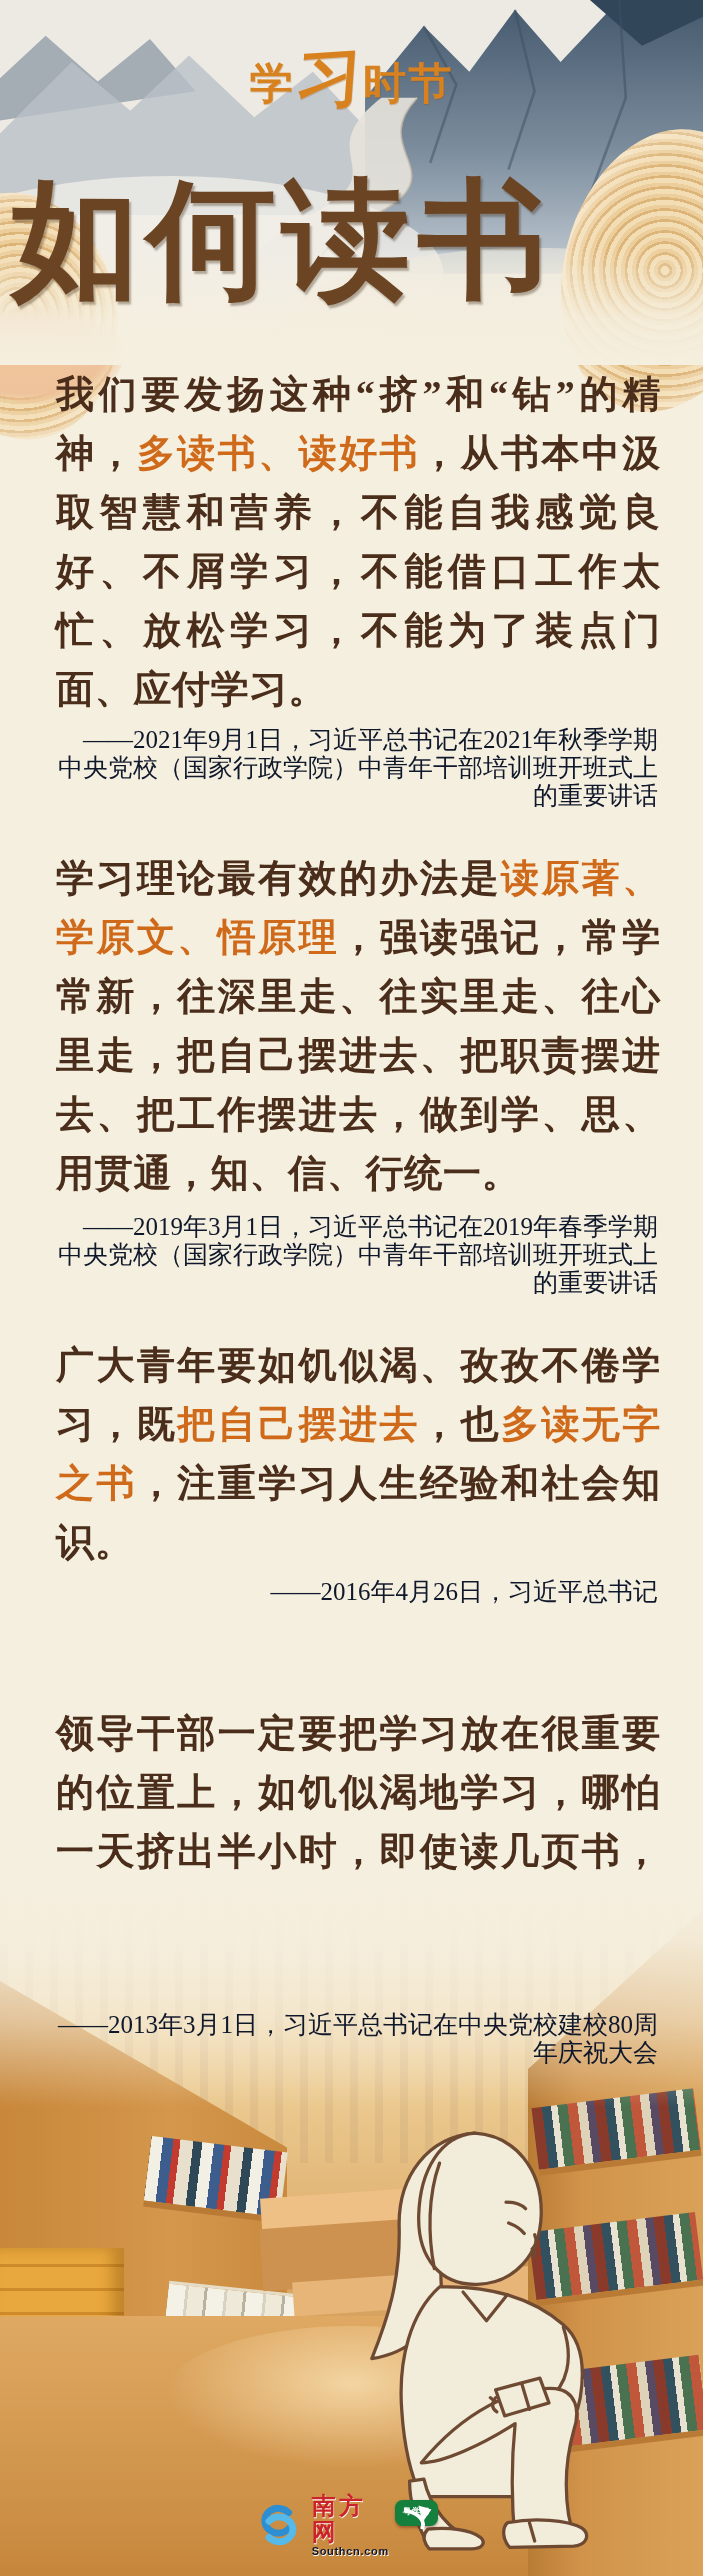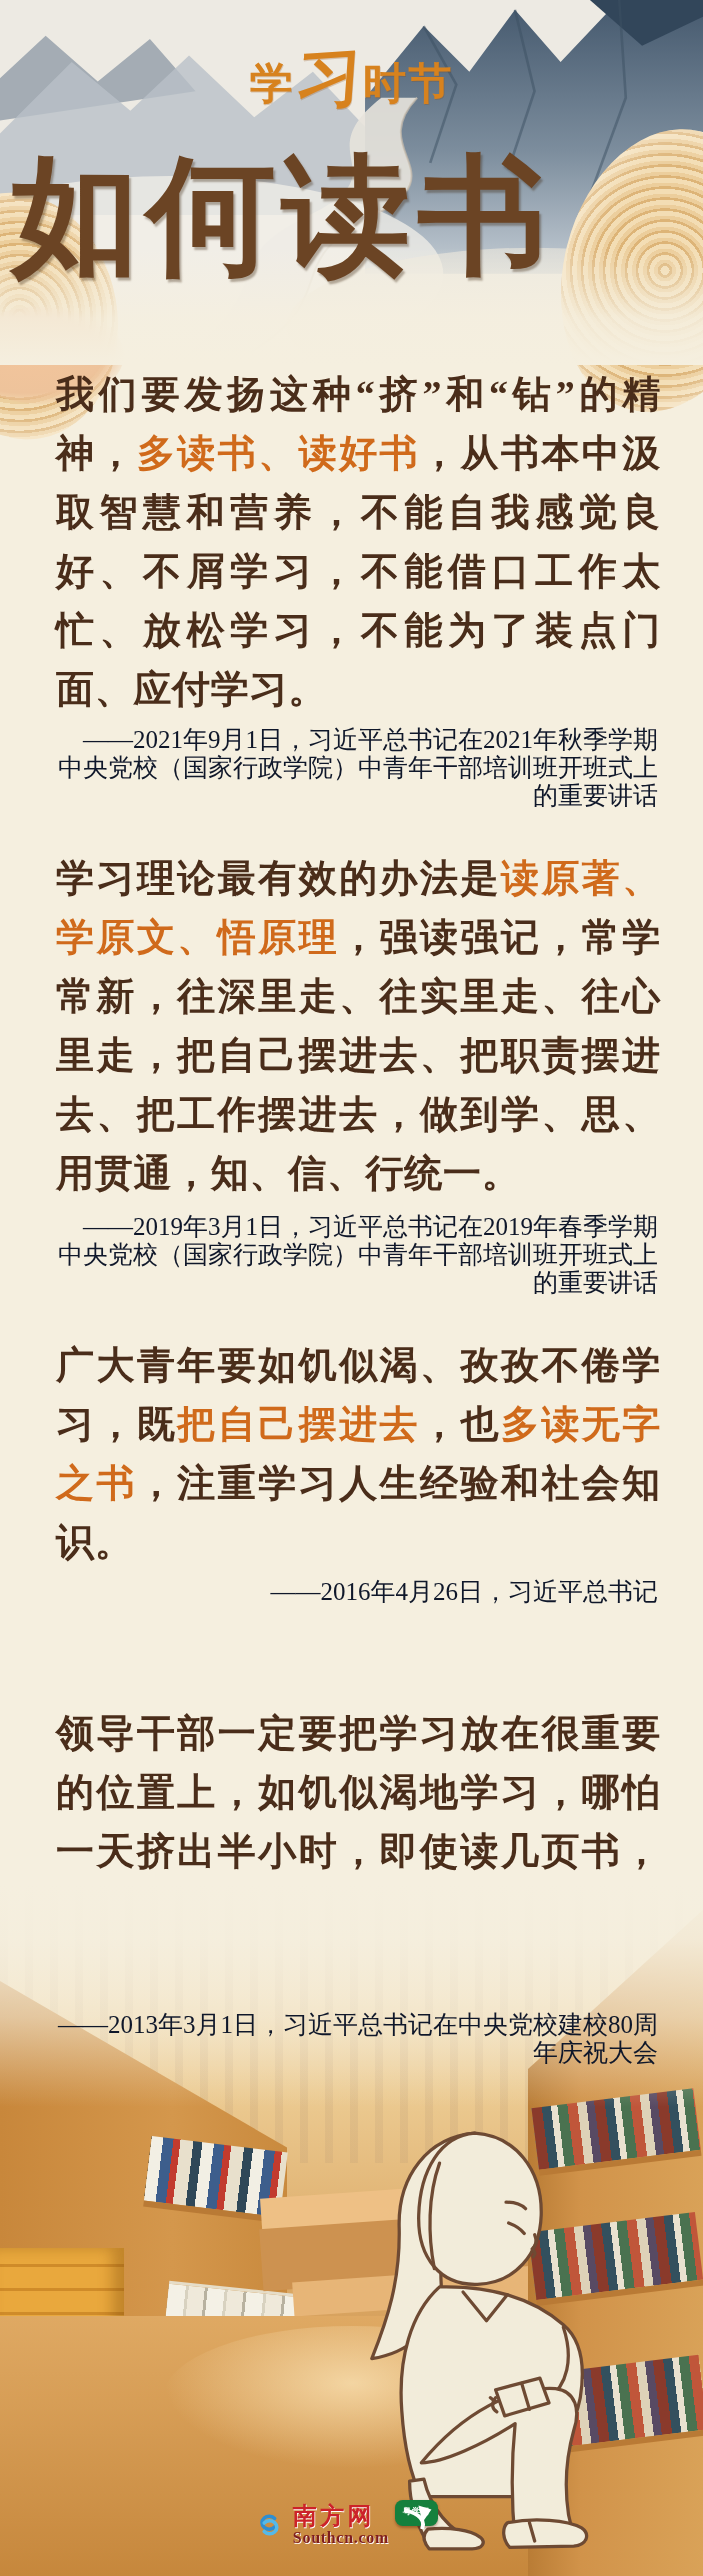--- a/index.html
+++ b/index.html
@@ -18,21 +18,21 @@
   .swirl-peach{left:-39px;top:306px;width:163px;height:98px;border-radius:50%;
     background:radial-gradient(ellipse at 40% 50%,#f2c59c 0%,#eec39b 55%,rgba(238,195,155,0) 75%);}
 
   
   .brand{position:absolute;top:34px;left:0;width:704px;text-align:center;
     color:#d7821e;font-weight:bold;font-family:"Liberation Sans",sans-serif;
     text-shadow:0.7px 1.3px 0 rgba(140,70,10,.25);}
   .brand .b1,.brand .b3{font-size:43px;letter-spacing:2.6px;vertical-align:middle;}
   .brand .b2{font-size:65px;display:inline-block;transform:skewX(-8deg) rotate(-4deg);
     vertical-align:middle;margin:0 1.3px 11.7px 1.3px;}
-  .page-title{position:absolute;top:130px;left:0;width:564px;text-align:center;
+  .page-title{position:absolute;top:154px;left:0;width:564px;text-align:center;
     font-size:129px;font-weight:bold;letter-spacing:6.5px;color:#6b4424;
     text-shadow:2px 2.6px 2px rgba(58,34,12,.35);}
 
   
   .qtext{position:absolute;left:56px;width:605px;margin:0;
     font-size:38px;line-height:59px;font-weight:bold;letter-spacing:0.7px;
     color:#4a2d1a;text-align:justify;}
   .qtext .hl{color:#d06a1b;}
   .attr{position:absolute;left:50px;width:608px;text-align:right;
     font-size:25px;line-height:28px;color:#0f172a;font-weight:normal;}
@@ -72,24 +72,24 @@
   .lib-floor{position:absolute;left:0;right:0;top:433px;bottom:0;
     background:linear-gradient(180deg,#dfa963 0%,#d49a52 45%,#c6873c 100%);}
   .floor-glow{position:absolute;left:163px;right:163px;top:443px;height:143px;border-radius:50%;
     background:radial-gradient(ellipse at 50% 40%,rgba(250,226,180,.8) 0%,rgba(250,226,180,0) 70%);}
   .lib-topfade{position:absolute;top:0;left:0;right:0;height:280px;
     background:linear-gradient(180deg,#f5efdf 0%,rgba(245,239,223,.93) 20%,rgba(245,239,223,.6) 48%,rgba(245,239,223,0) 80%);}
   .reader{position:absolute;left:300px;top:241px;width:313px;height:430px;}
 
   
   .southcn{position:absolute;left:259px;top:2499px;width:130px;height:52px;display:flex;align-items:center;z-index:9;}
-  .southcn .txt{margin-left:13px;font-family:Liberation Serif, serif;}
+  .southcn .txt{margin-left:13px;font-family:Liberation Sans, sans-serif;}
   .southcn .cn{font-size:24px;font-weight:bold;color:#cc2229;letter-spacing:3.3px;line-height:26px;
     text-shadow:0.7px 0.7px 0 #fff;}
-  .southcn .en{font-size:16px;font-weight:bold;color:#7f1d1d;letter-spacing:0.7px;
+  .southcn .en{font-size:11px;font-weight:bold;color:#0f172a;letter-spacing:0.7px;
     text-shadow:0.7px 0.7px 0 #fff;}
   .yuexuexi{position:absolute;left:395px;top:2500px;width:43px;height:26px;background:#15803d;
     border-radius:7.8px;z-index:9;box-shadow:0 1.3px 2.6px rgba(90,30,10,.4);
     display:flex;flex-direction:column;align-items:center;justify-content:center;}
   .yuexuexi .glyph{position:absolute;top:2.6px;left:0;width:43px;height:26px;}
   .yuexuexi .lbl{font-family:"Liberation Sans",sans-serif;font-size:8.5px;font-weight:bold;
     color:#fff;margin-bottom:2.6px;letter-spacing:0.7px;}
 </style>
 </head>
 <body>

